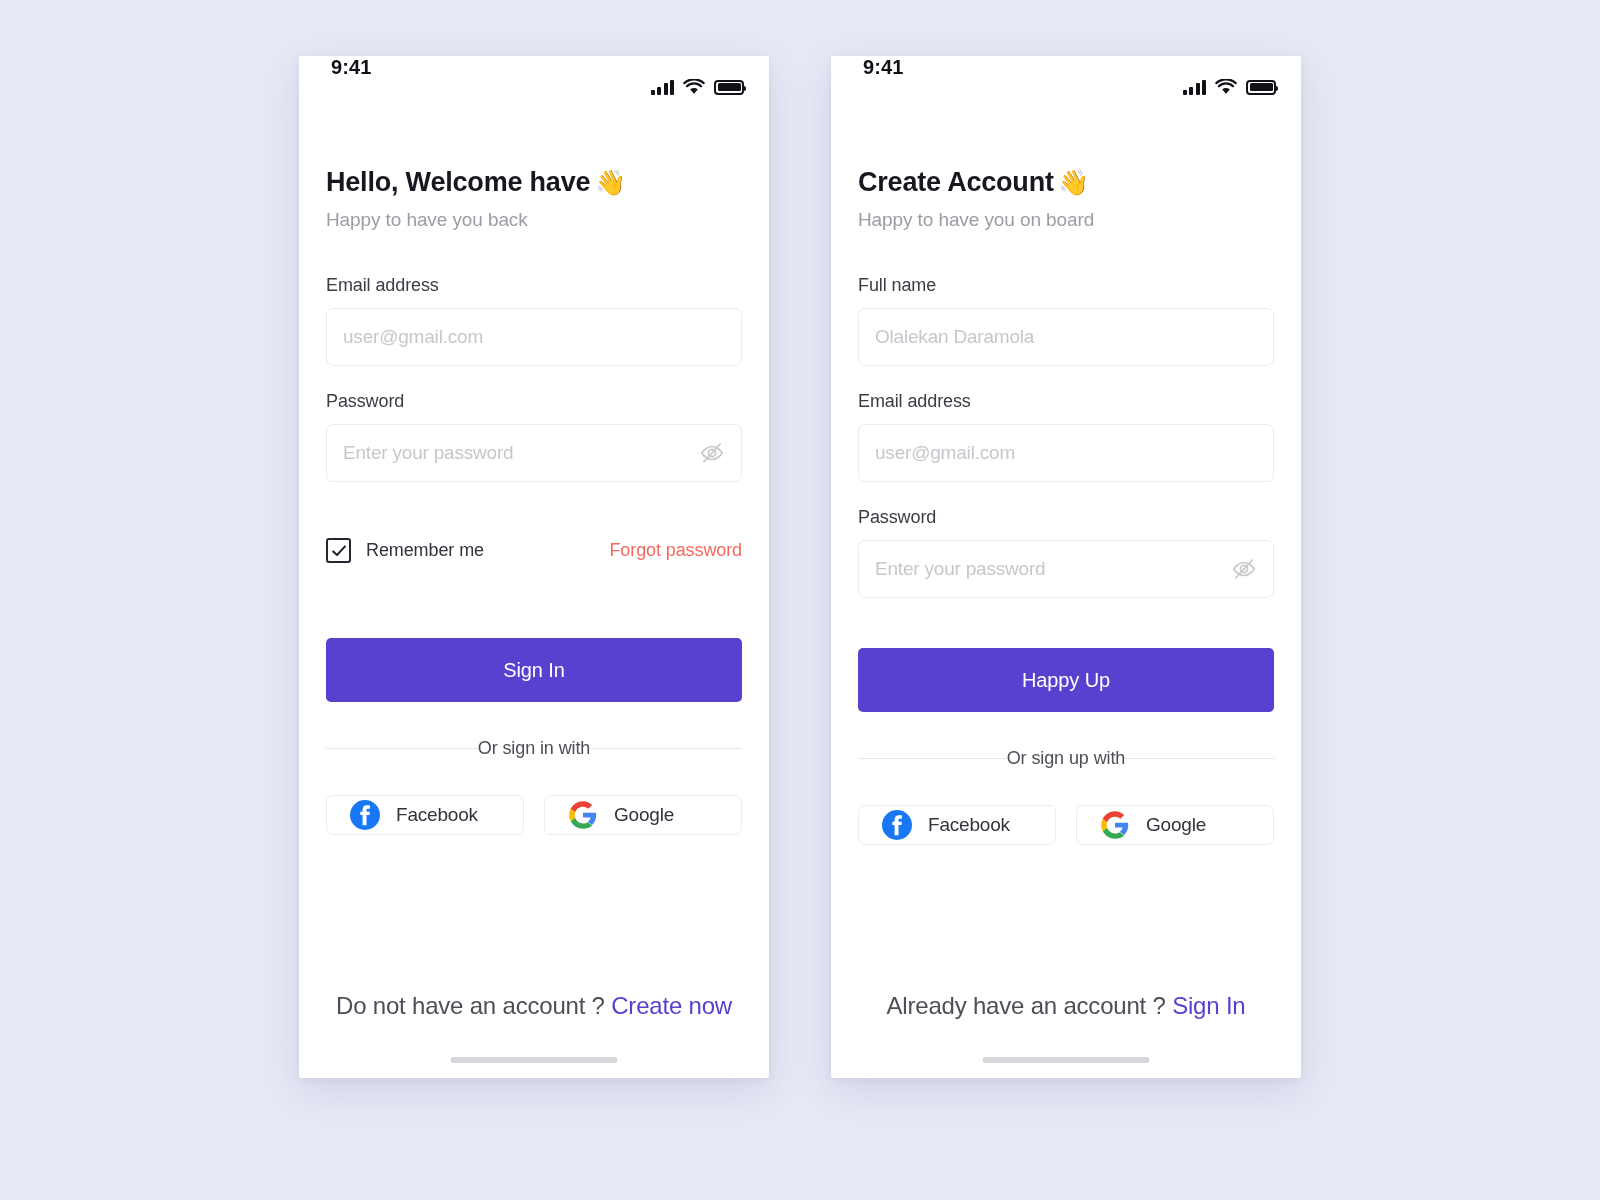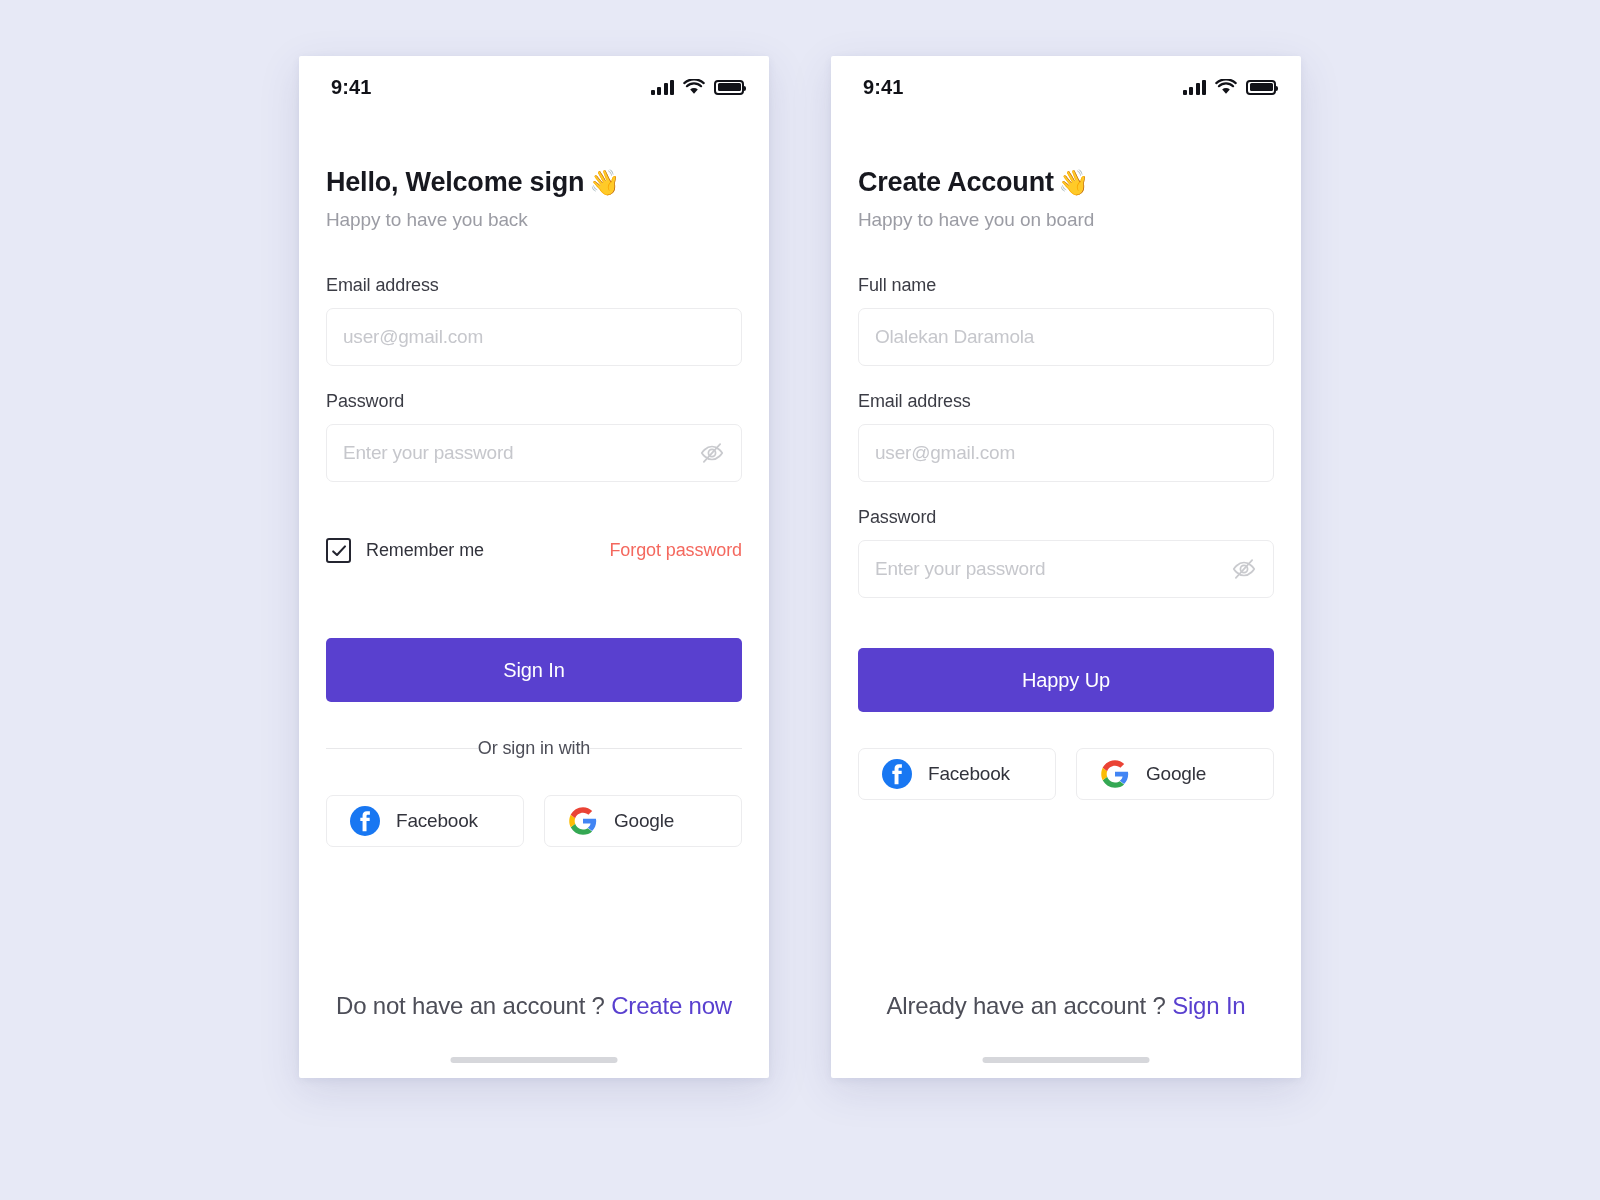--- a/index.html
+++ b/index.html
@@ -36,21 +36,20 @@
     box-shadow: 0 12px 42px rgba(60, 64, 120, 0.13),
                 0 2px 8px rgba(60, 64, 120, 0.07);
     overflow: hidden;
     flex: 0 0 auto;
   }
 
   
   .statusbar {
     height: 62px;
     display: flex;
-    align-items: center;
     justify-content: space-between;
     padding: 0 25px 0 32px;
   }
   .status-time {
     font-size: 20px;
     font-weight: bold;
     color: #111218;
     letter-spacing: 0.1px;
   }
   .status-icons {
@@ -219,21 +218,21 @@
   }
 
   
   .socials {
     margin-top: 36px;
     display: flex;
     gap: 20px;
   }
   .social-btn {
     flex: 1;
-    height: 52px;
+    height: 40px;
     border: 1px solid #ececee;
     border-radius: 7px;
     background: #fff;
     display: flex;
     align-items: center;
     gap: 16px;
     padding: 0 23px;
     cursor: pointer;
     font-family: inherit;
   }
@@ -293,21 +292,21 @@
         </svg>
         <div class="battery">
             <span></span>
           </div>
       </div>
     </div>
 
     <div class="screen-body">
 
       <div class="heading">
-        <span>Hello, Welcome sign</span>
+        <span>Hello, Welcome have</span>
         <span class="wave-emoji">👋</span>
       </div>
       <div class="subheading">Happy to have you back</div>
 
       <div class="form">
 
         <div class="field">
           <label class="field-label">Email address</label>
           <div class="input-wrap">
             <input type="text" placeholder="user@gmail.com" style="">
@@ -433,20 +432,25 @@
                 <path d="M2.6 12s3.6-6 9.4-6 9.4 6 9.4 6-3.6 6-9.4 6-9.4-6-9.4-6z"></path>
                 <circle cx="12" cy="12" r="3.3"></circle>
                 <line x1="4.5" y1="20.2" x2="19.5" y2="3.8"></line>
               </svg>
             </button>
           </div>
         </div>
 
         <button class="primary-btn btn-gap-signup">Happy Up</button>
 
+        <div class="divider">
+          <div class="line"></div>
+          <div class="txt">Or sign up with</div>
+          <div class="line"></div>
+        </div>
 
         <div class="socials">
           <button class="social-btn">
             <svg width="30" height="30" viewBox="0 0 32 32">
               <circle cx="16" cy="16" r="16" fill="#1877f2"></circle>
               <path d="M21 16h-3.4v11h-4.2V16H11v-3.6h2.4V10c0-2.6 1.5-4.4 4.6-4.4h3.2v3.6h-2c-1.1 0-1.6.5-1.6 1.5v1.7H21z" fill="#fff"></path>
             </svg>
             <span class="social-label">Facebook</span>
           </button>
           <button class="social-btn">

